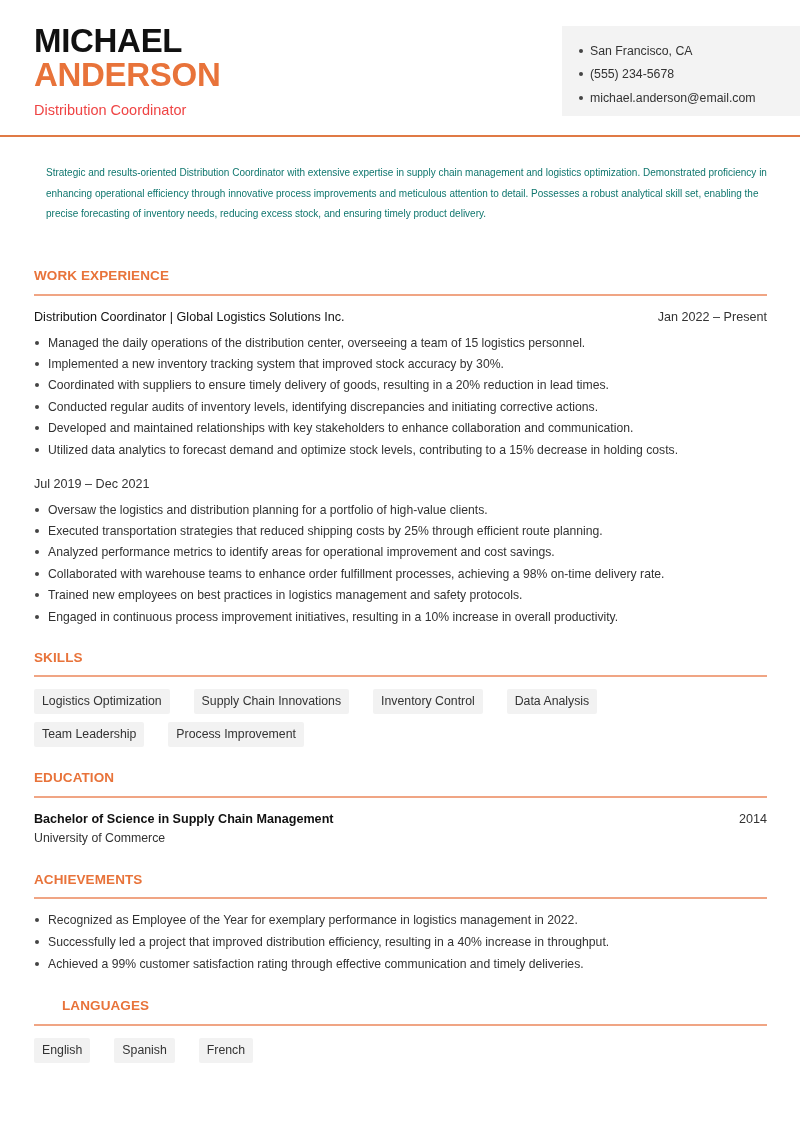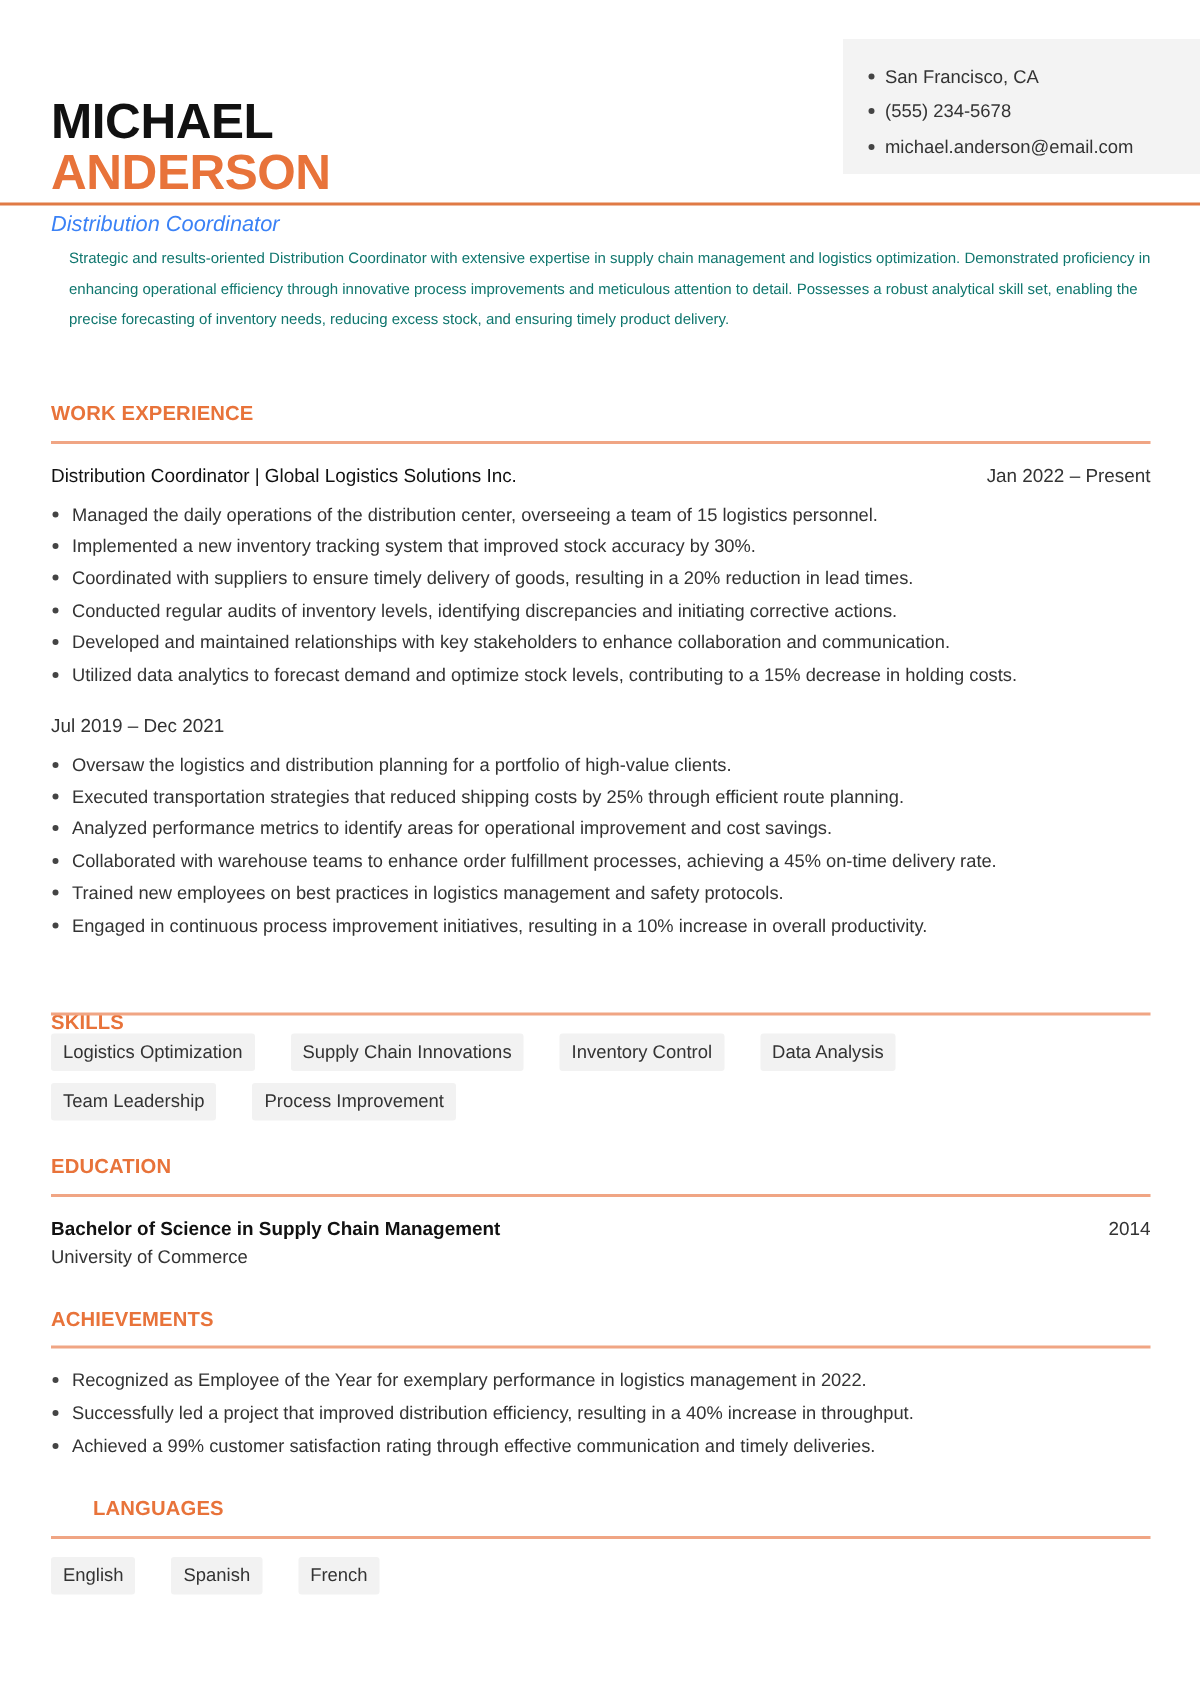--- a/index.html
+++ b/index.html
@@ -1,23 +1,23 @@
 <!DOCTYPE html>
 <html><head>
 <meta charset="utf-8">
 <style>
   * { box-sizing: border-box; margin: 0; padding: 0; }
   html, body { width: 800px; height: 1130px; background: #ffffff; }
   body { font-family: "Liberation Sans", "DejaVu Sans", sans-serif; color: #333; position: relative; overflow: hidden; }
 
   .header { position: relative; height: 137px; border-bottom: 2px solid #e07a45; }
   .name-block { position: absolute; left: 34px; top: 24px; }
-  .first-name { font-size: 33px; font-weight: 700; color: #111; line-height: 34px; letter-spacing: -0.3px; margin-top: 40px; }
+  .first-name { font-size: 33px; font-weight: 700; color: #111; line-height: 34px; letter-spacing: -0.3px; }
   .last-name { font-size: 33px; font-weight: 700; color: #e8733a; line-height: 34px; letter-spacing: -0.3px; }
-  .job-title { font-size: 14.5px; color: #3b82f6; margin-top: 10px; font-style: italic; }
+  .job-title { font-size: 14.5px; color: #ef4444; margin-top: 10px; }
 
   .contact-box { position: absolute; left: 562px; top: 26px; width: 238px; height: 90px; background: #f3f3f3; padding: 13px 0 0 17px; }
   .contact-item { display: flex; align-items: center; font-size: 12.3px; color: #333; height: 23.5px; }
   .contact-item .bullet { display: inline-block; width: 4px; height: 4px; background: #444; border-radius: 50%; margin-right: 7px; }
 
   .content { position: absolute; left: 34px; top: 0; width: 733px; }
 
   .summary { position: absolute; top: 163px; left: 12px; width: 733px; font-size: 10px; line-height: 20.7px; color: #0f766e; }
 
   .section-title { position: absolute; left: 0; font-size: 13.5px; font-weight: 700; color: #e8733a; letter-spacing: 0.1px; }
@@ -112,33 +112,33 @@
     <li>
         <span class="dot"></span>
         <span>Executed transportation strategies that reduced shipping costs by 25% through efficient route planning.</span>
       </li>
     <li>
         <span class="dot"></span>
         <span>Analyzed performance metrics to identify areas for operational improvement and cost savings.</span>
       </li>
     <li>
         <span class="dot"></span>
-        <span>Collaborated with warehouse teams to enhance order fulfillment processes, achieving a 45% on-time delivery rate.</span>
+        <span>Collaborated with warehouse teams to enhance order fulfillment processes, achieving a 98% on-time delivery rate.</span>
       </li>
     <li>
         <span class="dot"></span>
         <span>Trained new employees on best practices in logistics management and safety protocols.</span>
       </li>
     <li>
         <span class="dot"></span>
         <span>Engaged in continuous process improvement initiatives, resulting in a 10% increase in overall productivity.</span>
       </li>
   </ul>
 
-  <h2 class="section-title" style="top:674px;">SKILLS</h2>
+  <h2 class="section-title" style="top:650px;">SKILLS</h2>
   <div class="section-rule" style="top:675px;"></div>
   <div class="chips" style="top:689px; width:650px;">
     <span class="chip">Logistics Optimization</span>
     <span class="chip">Supply Chain Innovations</span>
     <span class="chip">Inventory Control</span>
     <span class="chip">Data Analysis</span>
     <span class="chip">Team Leadership</span>
     <span class="chip">Process Improvement</span>
   </div>
 

